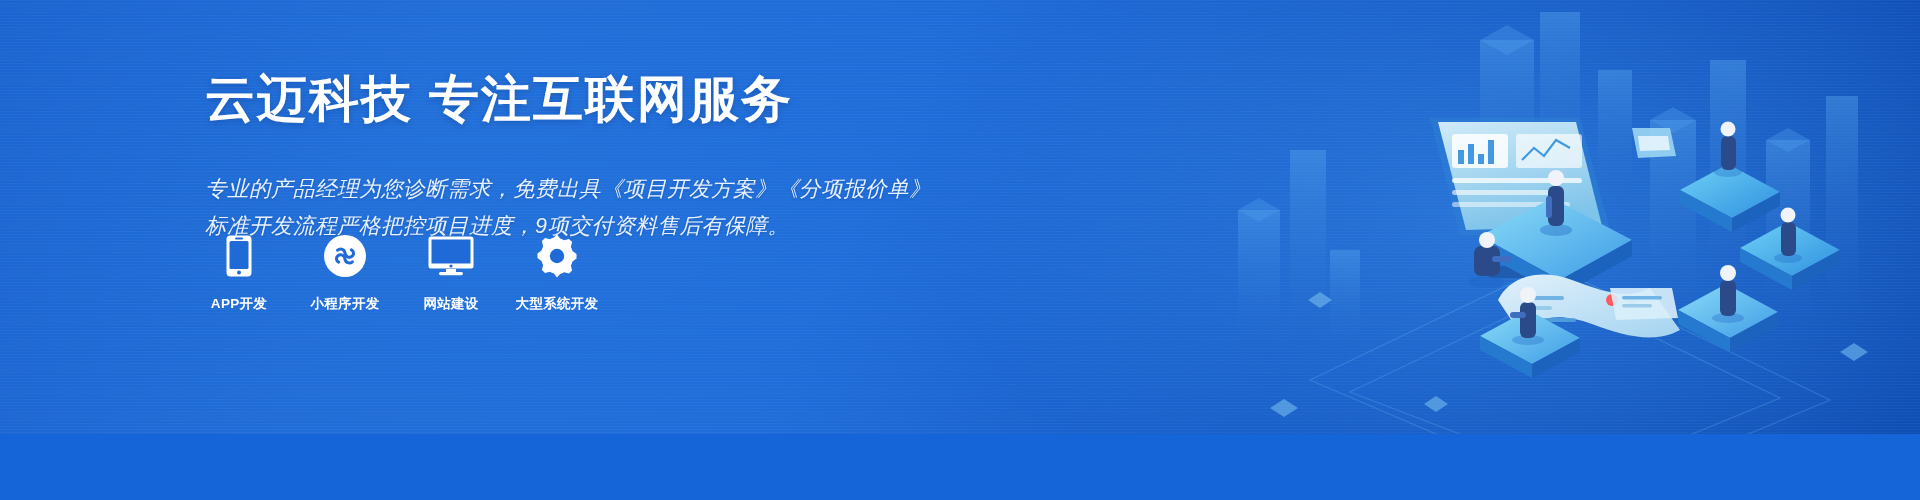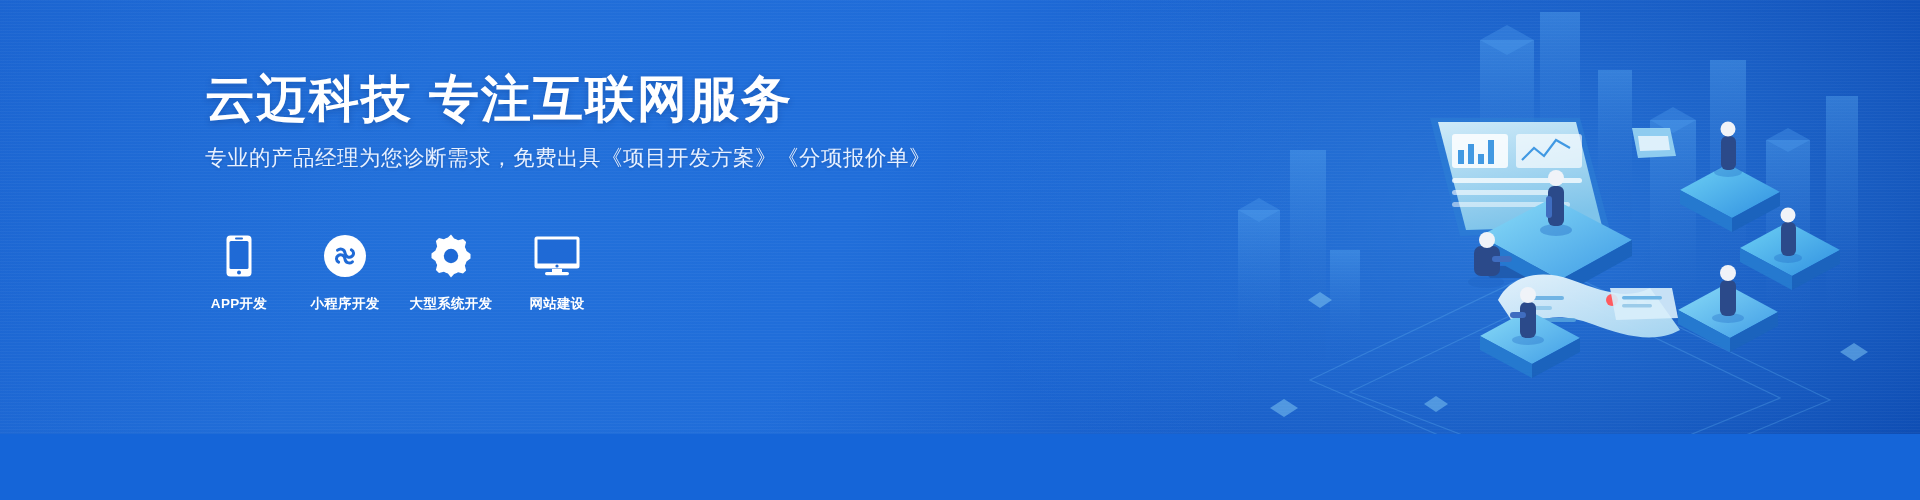--- a/index.html
+++ b/index.html
@@ -43,26 +43,27 @@
   .title {
     color:#ffffff;
     font-size:50px;
     font-weight:bold;
     letter-spacing:2px;
     line-height:1.25;
     text-shadow:0 2px 6px rgba(0,30,90,0.25);
     white-space:nowrap;
   }
   .subtitle {
-    margin-top:9px;
+    margin-top:40px;
     color:#e8f1ff;
     font-size:21.5px;
     line-height:1.75;
     letter-spacing:0.5px;
     white-space:nowrap;
+    font-style:italic;
   }
   .subtitle div { text-shadow:0 1px 3px rgba(0,30,90,0.22); }
 
   
   .services {
     position:absolute;
     left:203px; top:233px;
     display:flex;
     align-items:center;
     gap:34px;
@@ -262,20 +263,21 @@
         <polygon points="660,352 674,343 688,352 674,361" fill="#7cc3f2"></polygon>
         <polygon points="244,404 256,396 268,404 256,412" fill="#7cc3f2"></polygon>
       </g>
     </svg>
   </div>
 
   <div class="content">
     <h1 class="title">云迈科技 专注互联网服务</h1>
     <div class="subtitle">
       <div>专业的产品经理为您诊断需求，免费出具《项目开发方案》《分项报价单》</div>
+      <div>标准开发流程严格把控项目进度，9项交付资料售后有保障。</div>
     </div>
   </div>
 
   <div class="services">
 
     <div class="service">
       <span class="glyph">
         <svg width="26" height="42" viewBox="0 0 26 42" xmlns="http://www.w3.org/2000/svg">
           <rect x="0.5" y="0.5" width="25" height="41" rx="4" fill="#ffffff"></rect>
           <rect x="3.5" y="6" width="19" height="28" rx="1.5" fill="#1f6ad6"></rect>
@@ -290,41 +292,41 @@
       <span class="glyph">
         <svg width="42" height="42" viewBox="0 0 42 42" xmlns="http://www.w3.org/2000/svg">
           <circle cx="21" cy="21" r="21" fill="#ffffff"></circle>
           <path d="M13.6 15.2c3.0-2.4 7.0-0.9 7.4 2.8 0.4 3.7 4.2 5.4 7.0 3.3 2.2-1.7 2.0-5.2-0.6-6.4" fill="none" stroke="#1f6ad6" stroke-width="3" stroke-linecap="round"></path>
           <path d="M28.4 26.8c-3.0 2.4-7.0 0.9-7.4-2.8-0.4-3.7-4.2-5.4-7.0-3.3-2.2 1.7-2.0 5.2 0.6 6.4" fill="none" stroke="#1f6ad6" stroke-width="3" stroke-linecap="round"></path>
         </svg>
       </span>
       <span class="label">小程序开发</span>
     </div>
 
+
+    <div class="service">
+      <span class="glyph">
+        <svg width="46" height="40" viewBox="0 0 46 40" xmlns="http://www.w3.org/2000/svg">
+          <rect x="0.5" y="0.5" width="45" height="32" rx="2.5" fill="#ffffff"></rect>
+          <rect x="3.5" y="3.5" width="39" height="24" fill="#1f6ad6"></rect>
+          <circle cx="23" cy="30" r="1.6" fill="#1f6ad6"></circle>
+          <rect x="18" y="33" width="10" height="3.5" fill="#ffffff"></rect>
+          <rect x="11" y="36" width="24" height="3.2" rx="1.6" fill="#ffffff"></rect>
+        </svg>
+      </span>
+      <span class="label">网站建设</span>
+    </div>
 
     <div class="service">
       <span class="glyph">
         <svg width="44" height="44" viewBox="0 0 44 44" xmlns="http://www.w3.org/2000/svg">
           <path d="M22 0.5l3.1 4.0a17.9 17.9 0 0 1 4.0 1.66l4.9-1.25 3.1 3.1-1.25 4.9a17.9 17.9 0 0 1 1.66 4.0
                    l4.0 3.1v4.4l-4.0 3.1a17.9 17.9 0 0 1-1.66 4.0l1.25 4.9-3.1 3.1-4.9-1.25a17.9 17.9 0 0 1-4.0 1.66
                    L22 43.5l-3.1-4.0a17.9 17.9 0 0 1-4.0-1.66l-4.9 1.25-3.1-3.1 1.25-4.9a17.9 17.9 0 0 1-1.66-4.0
                    l-4.0-3.1v-4.4l4.0-3.1a17.9 17.9 0 0 1 1.66-4.0L6.9 7.01l3.1-3.1 4.9 1.25a17.9 17.9 0 0 1 4.0-1.66z" fill="#ffffff"></path>
           <circle cx="22" cy="22" r="7.2" fill="#1f6ad6"></circle>
         </svg>
       </span>
       <span class="label">大型系统开发</span>
     </div>
 
-    <div class="service">
-      <span class="glyph">
-        <svg width="46" height="40" viewBox="0 0 46 40" xmlns="http://www.w3.org/2000/svg">
-          <rect x="0.5" y="0.5" width="45" height="32" rx="2.5" fill="#ffffff"></rect>
-          <rect x="3.5" y="3.5" width="39" height="24" fill="#1f6ad6"></rect>
-          <circle cx="23" cy="30" r="1.6" fill="#1f6ad6"></circle>
-          <rect x="18" y="33" width="10" height="3.5" fill="#ffffff"></rect>
-          <rect x="11" y="36" width="24" height="3.2" rx="1.6" fill="#ffffff"></rect>
-        </svg>
-      </span>
-      <span class="label">网站建设</span>
-    </div>
-
   </div>
 </div>
 
 </body></html>

